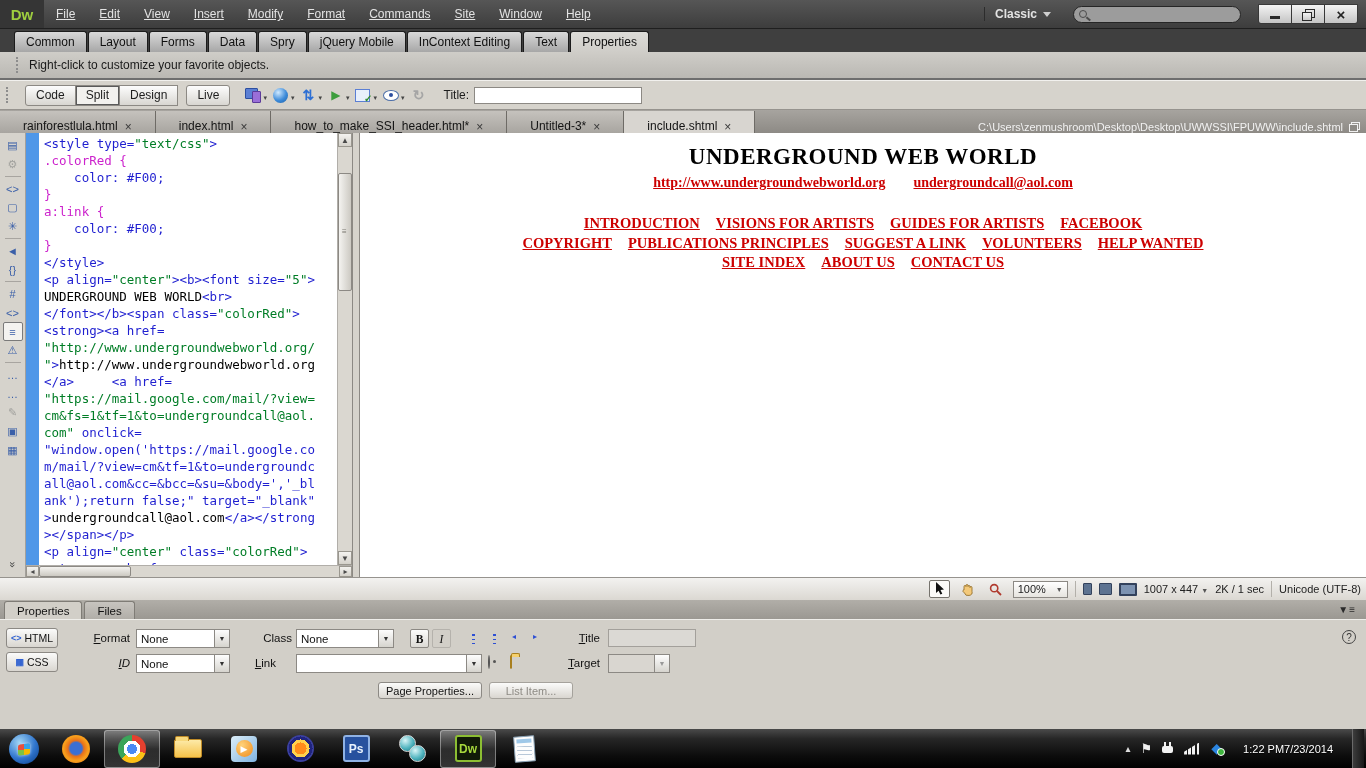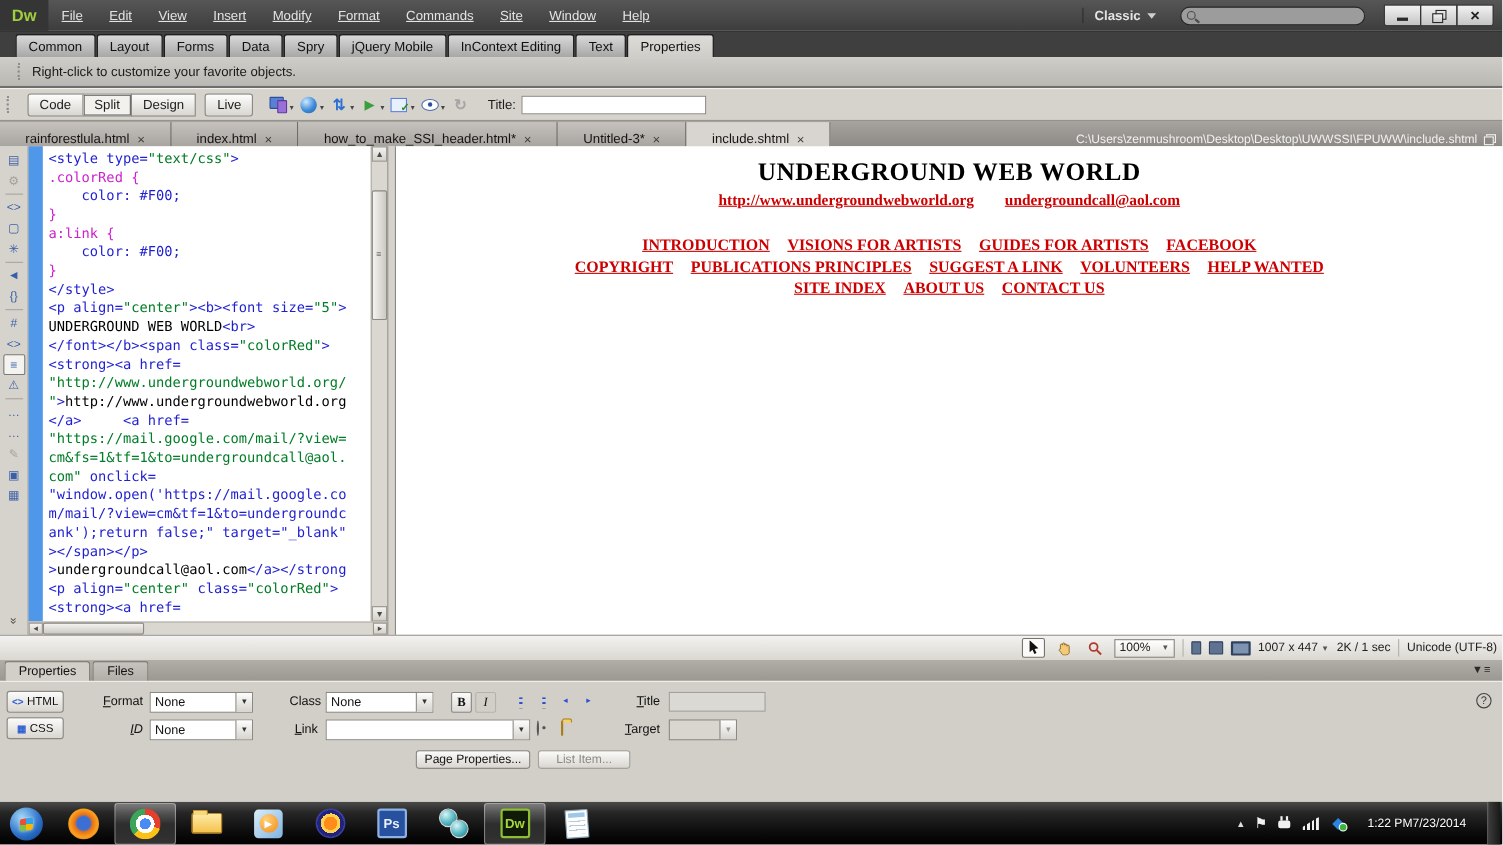--- a/index.html
+++ b/index.html
@@ -395,23 +395,24 @@
             <div class="code-line" data-name="code-line"><span class="seg t" data-name="code-segment">&lt;/font&gt;&lt;/b&gt;&lt;span class=</span><span class="seg v" data-name="code-segment">"colorRed"</span><span class="seg t" data-name="code-segment">&gt;</span></div>
             <div class="code-line" data-name="code-line"><span class="seg t" data-name="code-segment">&lt;strong&gt;&lt;a href=</span></div>
             <div class="code-line" data-name="code-line"><span class="seg v" data-name="code-segment">"http://www.undergroundwebworld.org/</span></div>
             <div class="code-line" data-name="code-line"><span class="seg v" data-name="code-segment">"</span><span class="seg t" data-name="code-segment">&gt;</span><span class="seg x" data-name="code-segment">http://www.undergroundwebworld.org</span></div>
             <div class="code-line" data-name="code-line"><span class="seg t" data-name="code-segment">&lt;/a&gt;</span><span class="seg x" data-name="code-segment">     </span><span class="seg t" data-name="code-segment">&lt;a href=</span></div>
             <div class="code-line" data-name="code-line"><span class="seg v" data-name="code-segment">"https://mail.google.com/mail/?view=</span></div>
             <div class="code-line" data-name="code-line"><span class="seg v" data-name="code-segment">cm&amp;fs=1&amp;tf=1&amp;to=undergroundcall@aol.</span></div>
             <div class="code-line" data-name="code-line"><span class="seg v" data-name="code-segment">com"</span><span class="seg t" data-name="code-segment"> onclick=</span></div>
             <div class="code-line" data-name="code-line"><span class="seg t" data-name="code-segment">"window.open('https://mail.google.co</span></div>
             <div class="code-line" data-name="code-line"><span class="seg t" data-name="code-segment">m/mail/?view=cm&amp;tf=1&amp;to=undergroundc</span></div>
+            <div class="code-line" data-name="code-line"><span class="seg t" data-name="code-segment">all@aol.com&amp;cc=&amp;bcc=&amp;su=&amp;body=','_bl</span></div>
             <div class="code-line" data-name="code-line"><span class="seg t" data-name="code-segment">ank');return false;" target="_blank"</span></div>
+            <div class="code-line" data-name="code-line"><span class="seg t" data-name="code-segment">&gt;</span><span class="seg x" data-name="code-segment">undergroundcall@aol.com</span><span class="seg t" data-name="code-segment">&lt;/a&gt;&lt;/strong</span></div>
             <div class="code-line" data-name="code-line"><span class="seg t" data-name="code-segment">&gt;&lt;/span&gt;&lt;/p&gt;</span></div>
-            <div class="code-line" data-name="code-line"><span class="seg t" data-name="code-segment">&gt;</span><span class="seg x" data-name="code-segment">undergroundcall@aol.com</span><span class="seg t" data-name="code-segment">&lt;/a&gt;&lt;/strong</span></div>
             <div class="code-line" data-name="code-line"><span class="seg t" data-name="code-segment">&lt;p align=</span><span class="seg v" data-name="code-segment">"center"</span><span class="seg t" data-name="code-segment"> class=</span><span class="seg v" data-name="code-segment">"colorRed"</span><span class="seg t" data-name="code-segment">&gt;</span></div>
             <div class="code-line" data-name="code-line"><span class="seg t" data-name="code-segment">&lt;strong&gt;&lt;a href=</span></div>
           </div>
         <div class="vscroll" data-name="code-vertical-scrollbar">
           <span class="vs-arrow vs-up" data-name="scroll-up-icon">▲</span>
           <span class="vs-thumb" data-name="scrollbar-thumb"></span>
           <span class="vs-arrow vs-down" data-name="scroll-down-icon">▼</span>
         </div>
       </div>
       <div class="hscroll" data-name="code-horizontal-scrollbar">
@@ -500,21 +501,21 @@
     <span class="pb-abs pl-ico pl-out" style="left:512px; top:11px;" data-name="outdent-icon"></span>
     <span class="pb-abs pl-ico pl-in" style="left:533px; top:11px;" data-name="indent-icon"></span>
     <span class="pb-abs plabel accel" style="left:566px; top:12px; width:34px;" data-name="title-label">Title</span>
     <input class="pb-abs" type="text" disabled="" style="left: 608px; top: 9px; width: 88px; height: 18px; background: rgb(219, 217, 212); border: 1px solid rgb(163, 160, 155);" data-name="title-input" value="">
 
     <span class="pb-abs plabel accel" style="left:96px; top:37px; width:34px;font-style:italic;" data-name="id-label">ID</span>
     <div class="pb-abs pdd" style="left:136px; top:34px; width:94px;" data-name="id-select">
       <span class="dd-text" data-name="id-value">None</span>
       <span class="dd-btn" data-name="chevron-down-icon">▼</span>
     </div>
-    <span class="pb-abs plabel accel" style="left:249px; top:37px; width:40px;" data-name="link-label">Link</span>
+    <span class="pb-abs plabel accel" style="left:236px; top:37px; width:40px;" data-name="link-label">Link</span>
     <div class="pb-abs pdd" style="left:296px; top:34px; width:186px;" data-name="link-combobox">
       <span class="dd-text" data-name="link-value"></span>
       <span class="dd-btn" data-name="chevron-down-icon">▼</span>
     </div>
     <span class="pb-abs ptf" style="left:488px; top:36px;" data-name="point-to-file-icon"></span>
     <span class="pb-abs folder-ico" style="left:508px; top:36px;" data-name="browse-folder-icon"></span>
     <span class="pb-abs plabel accel" style="left:556px; top:37px; width:44px;" data-name="target-label">Target</span>
     <div class="pb-abs pdd disabled" style="left:608px; top:34px; width:62px;" data-name="target-select">
       <span class="dd-text" data-name="target-value"></span>
       <span class="dd-btn" style="color:#999;" data-name="chevron-down-icon">▼</span>

